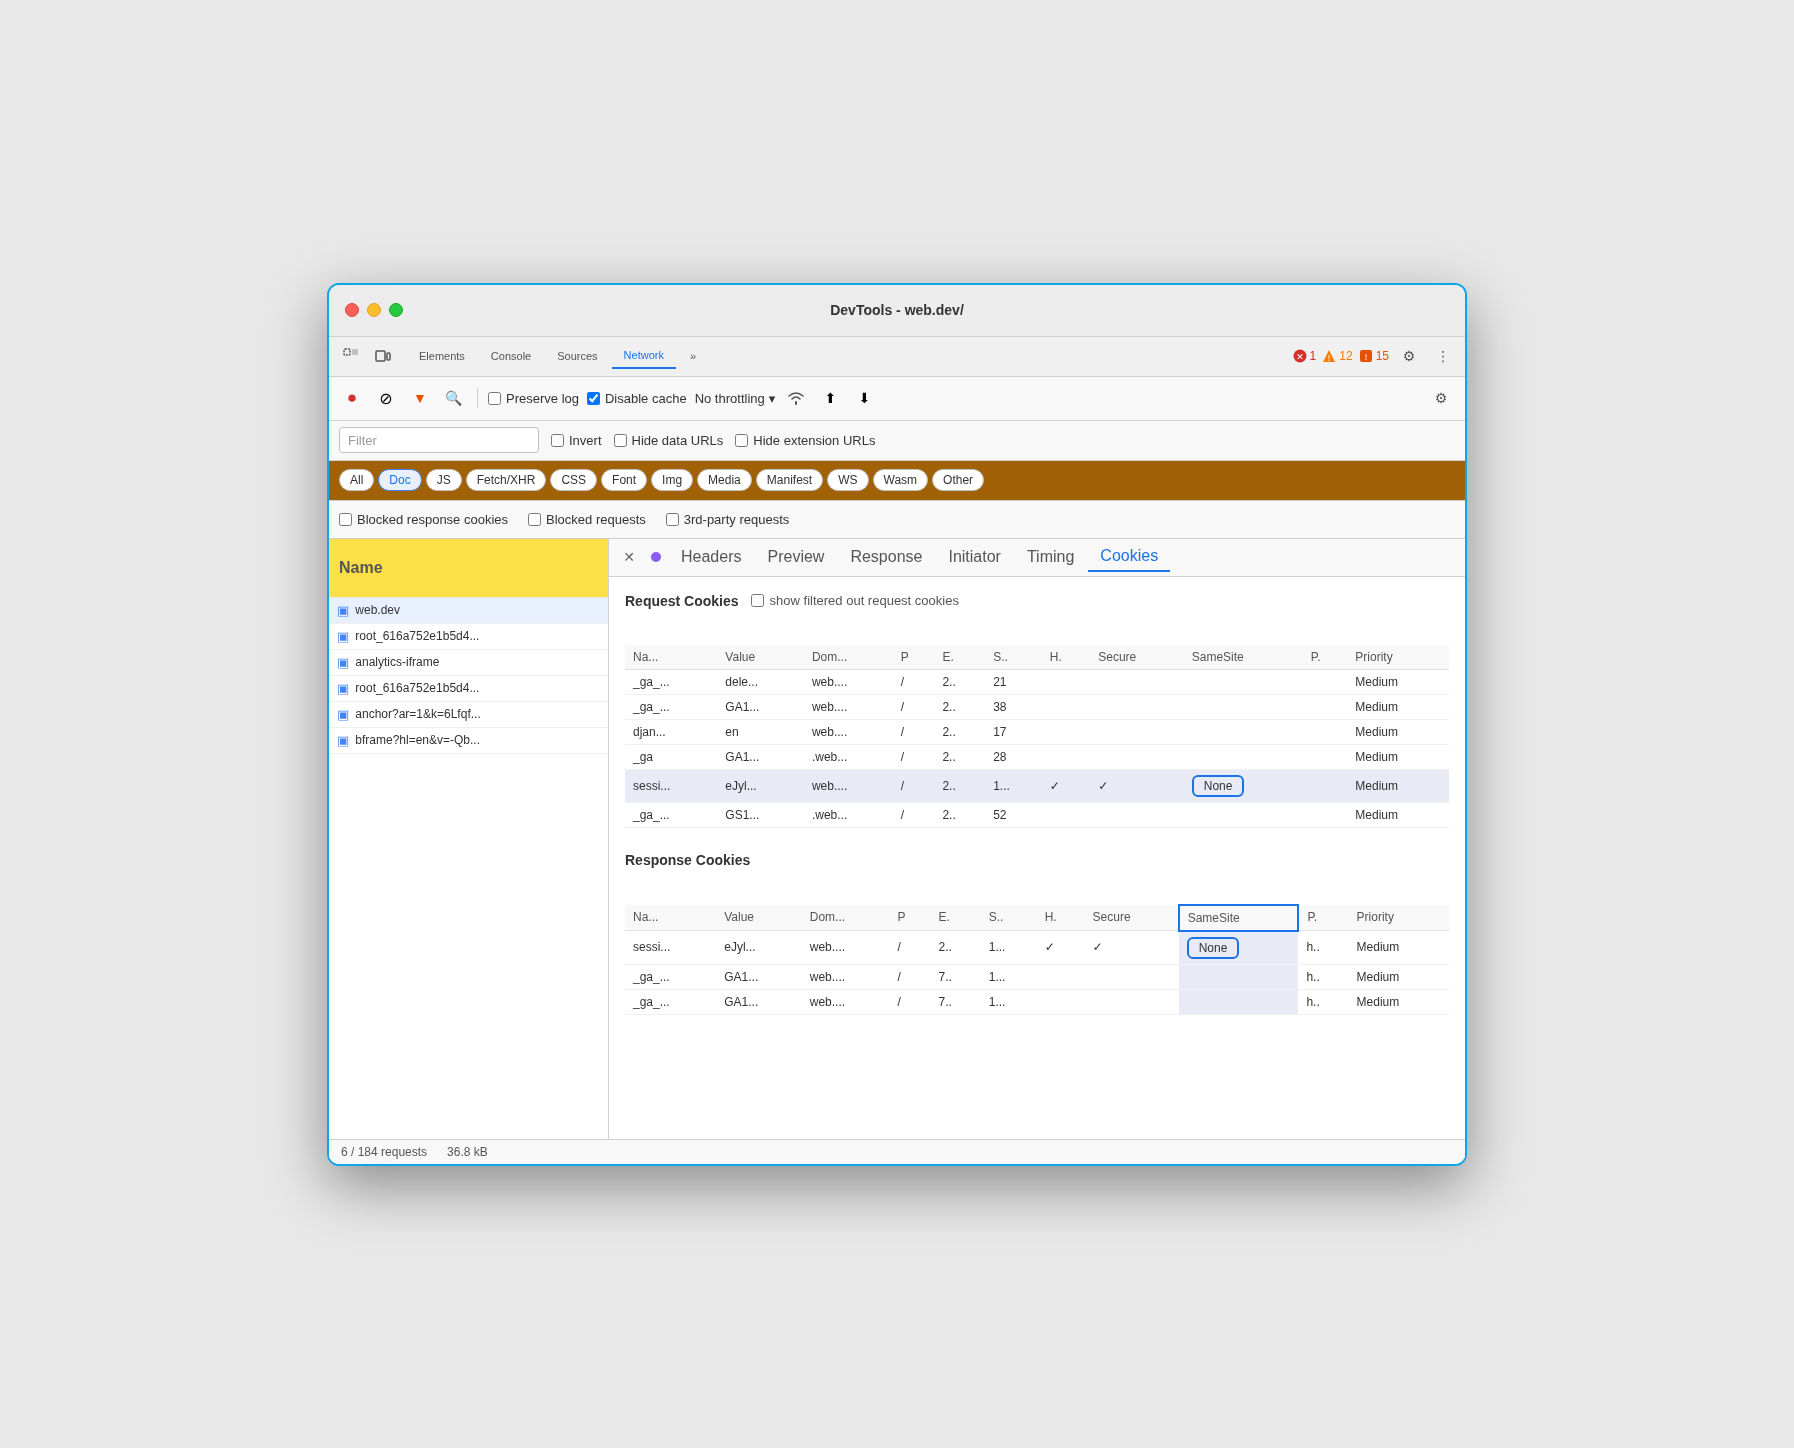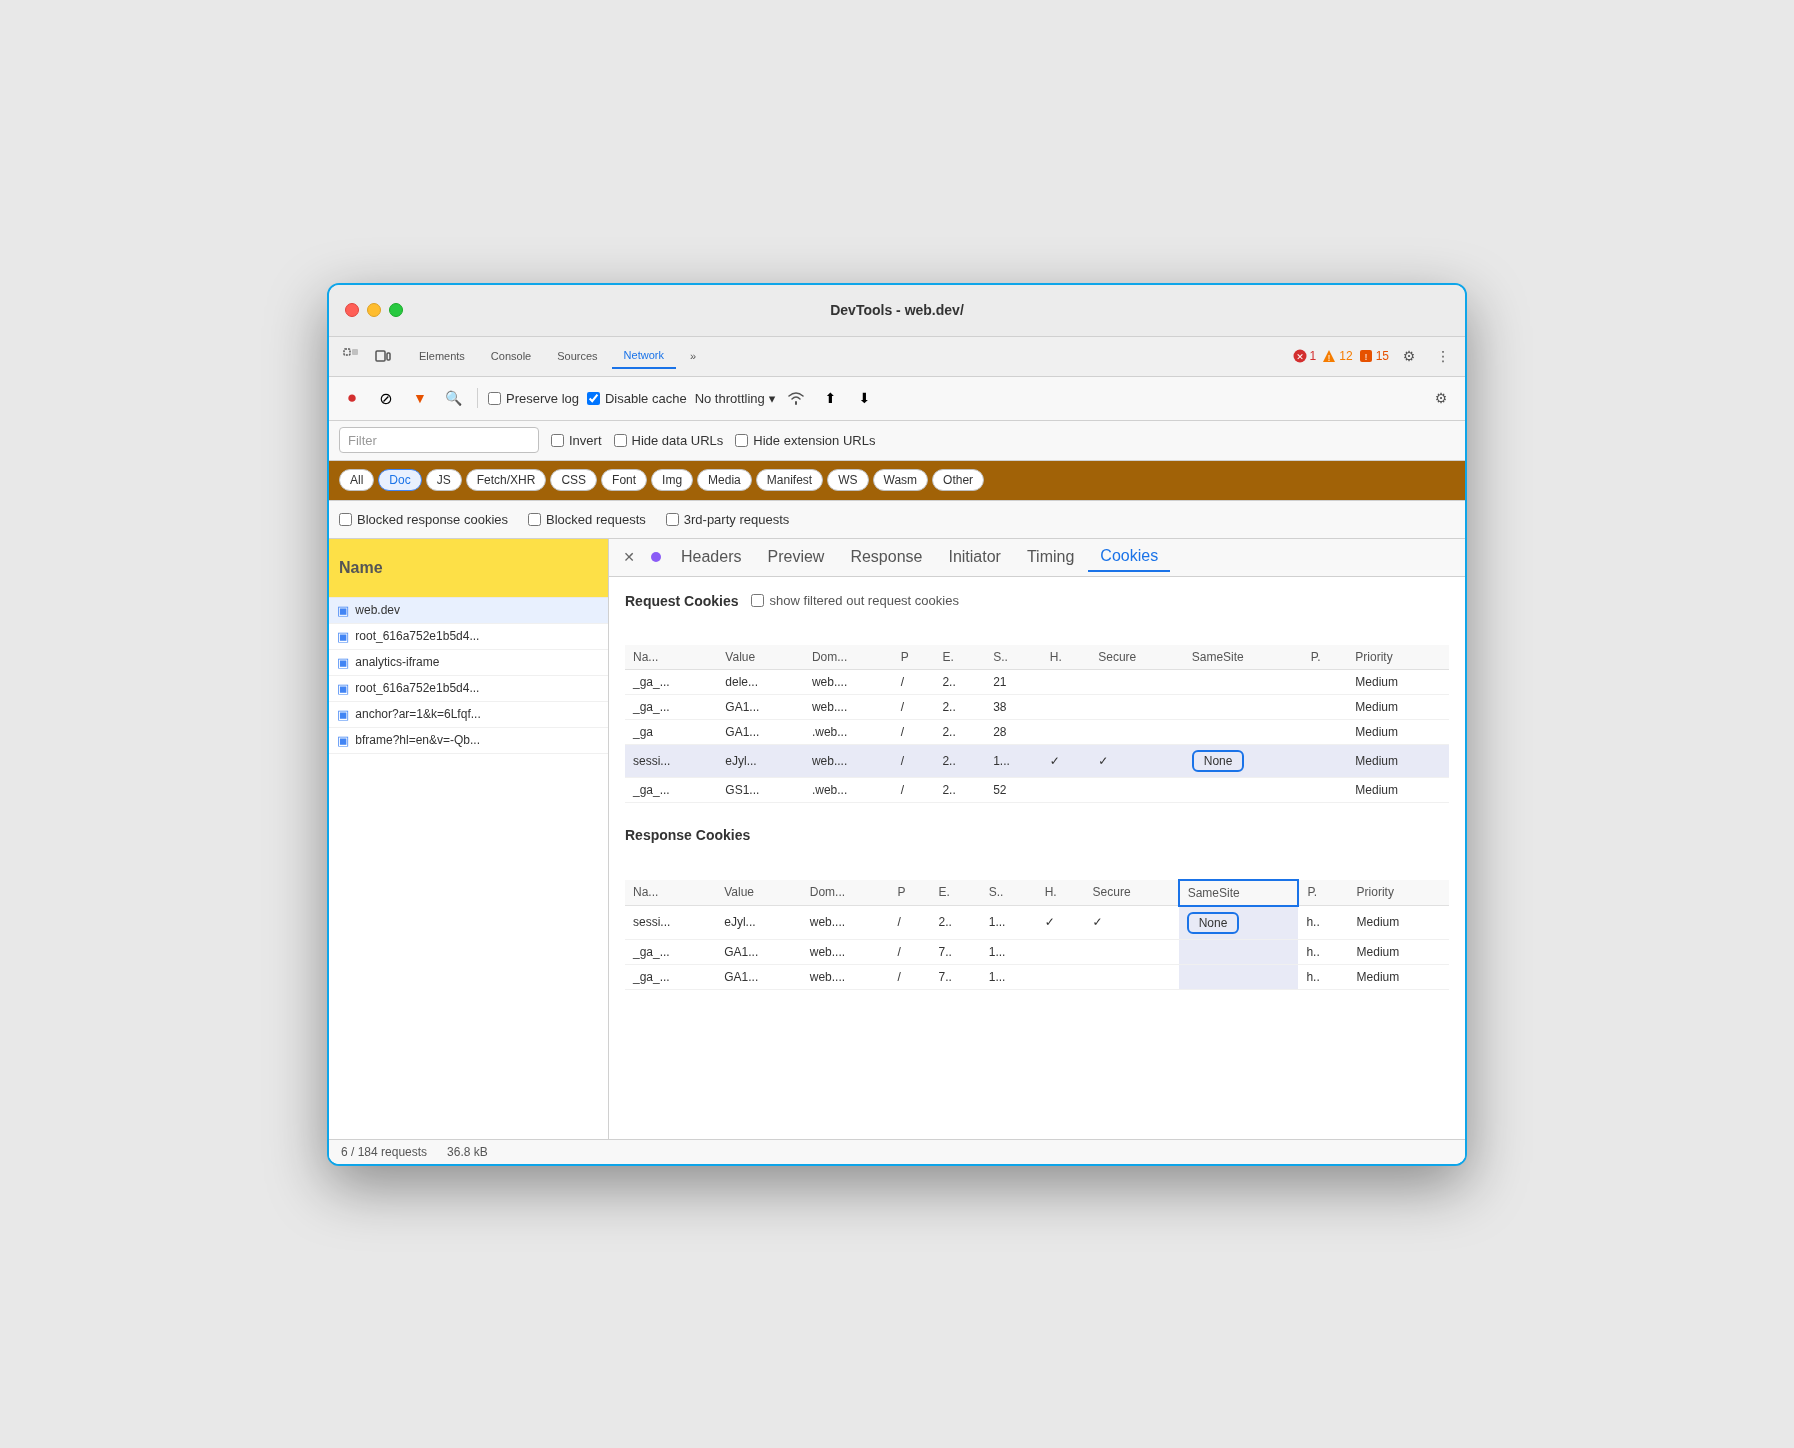--- a/index.html
+++ b/index.html
@@ -649,20 +649,33 @@
     <td>/</td>
     <td>2..</td>
     <td>38</td>
     <td><span class="check-mark"></span></td>
     <td><span class="check-mark"></span></td>
     <td></td>
     <td></td>
     <td>Medium</td>
   </tr>
                   <tr>
+    <td>djan...</td>
+    <td>en</td>
+    <td>web....</td>
+    <td>/</td>
+    <td>2..</td>
+    <td>17</td>
+    <td><span class="check-mark"></span></td>
+    <td><span class="check-mark"></span></td>
+    <td></td>
+    <td></td>
+    <td>Medium</td>
+  </tr>
+                  <tr>
     <td>_ga</td>
     <td>GA1...</td>
     <td>.web...</td>
     <td>/</td>
     <td>2..</td>
     <td>28</td>
     <td><span class="check-mark"></span></td>
     <td><span class="check-mark"></span></td>
     <td></td>
     <td></td>

